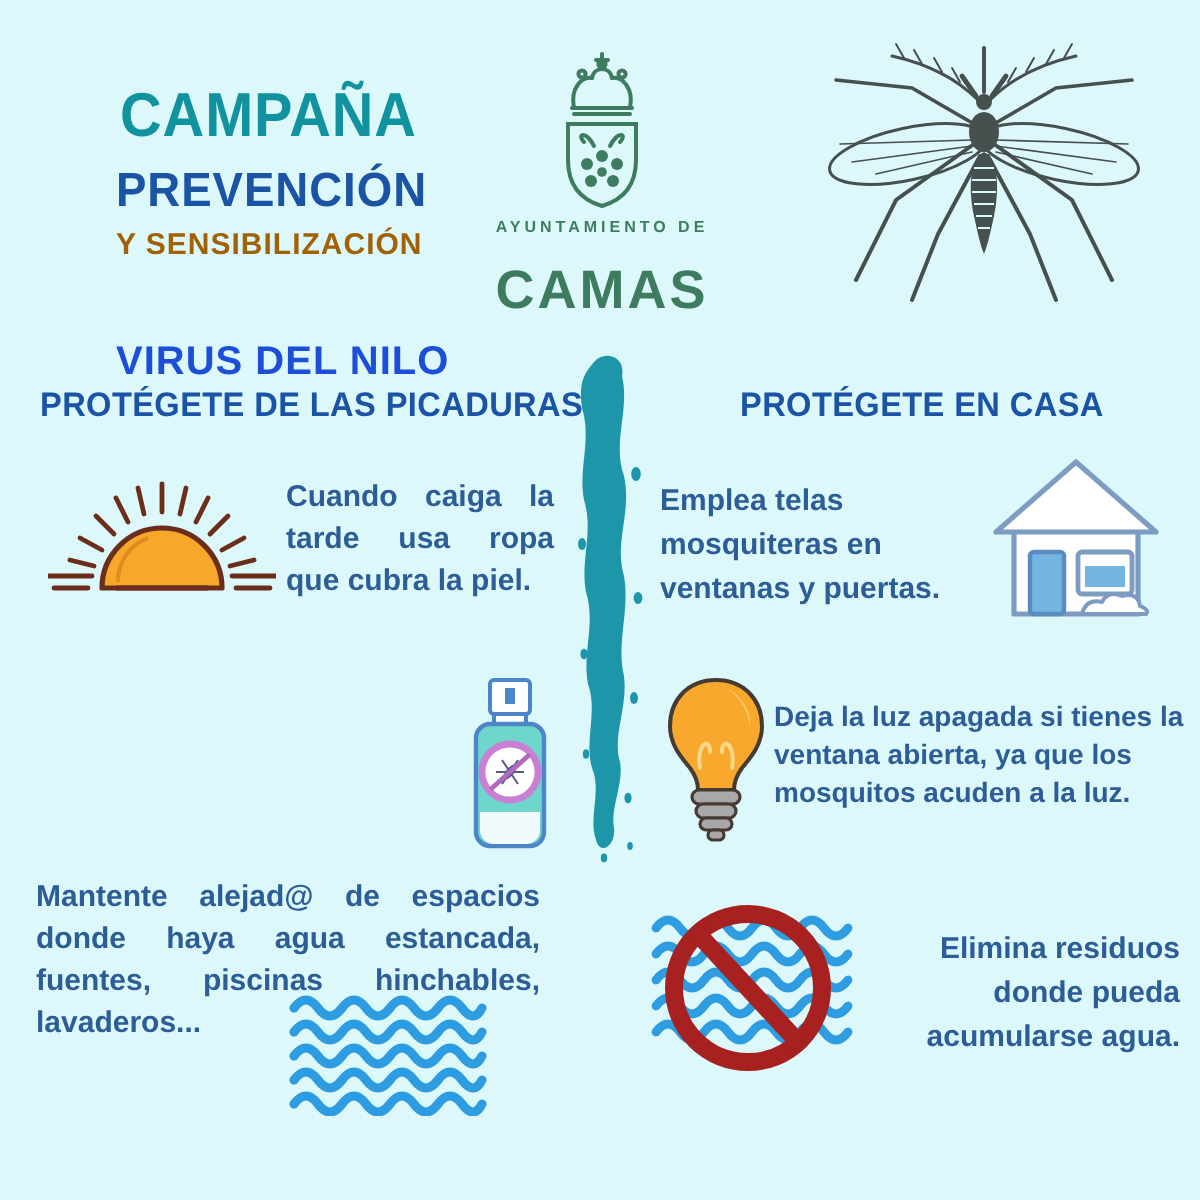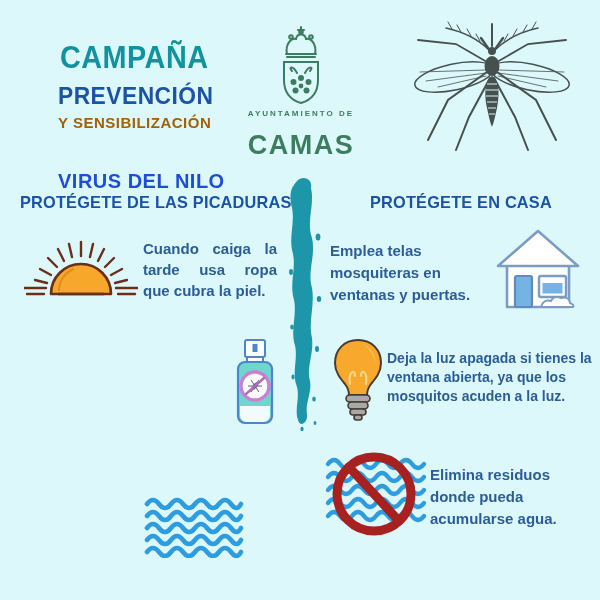--- a/index.html
+++ b/index.html
@@ -22,21 +22,21 @@
   .hdr-left{left:20px;top:193px;}
   .hdr-right{left:370px;top:193px;}
   
   .body-txt{font-size:15px;font-weight:bold;color:#2c5d97;line-height:21px;}
   .just{text-align:justify;}
   .item1-txt{left:143px;top:238px;width:134px;}
   .item2-txt{left:22px;top:344px;width:206px;}
   .item3-txt{left:18px;top:438px;width:252px;}
   .ritem1-txt{left:330px;top:240px;width:176px;line-height:22px;}
   .ritem2-txt{left:387px;top:349px;width:220px;font-size:14px;line-height:19px;}
-  .ritem3-txt{left:430px;top:464px;width:160px;text-align:left;line-height:22px;}
+  .ritem3-txt{left:430px;top:464px;width:160px;text-align:right;line-height:22px;}
   svg{display:block;}
 </style>
 </head>
 <body>
 
 <div class="poster">
 
   <div class="abs t1">CAMPAÑA</div>
   <div class="abs t2">PREVENCIÓN</div>
   <div class="abs t3">Y SENSIBILIZACIÓN</div>
@@ -187,20 +187,21 @@
       <g stroke="#5a5a8a" stroke-width="1">
         <line x1="20" y1="48" x2="34" y2="48"></line>
           <line x1="23" y1="42" x2="31" y2="54"></line>
           <line x1="31" y1="42" x2="23" y2="54"></line>
       </g>
       <ellipse cx="27" cy="48" rx="2" ry="4.5" fill="#5a5a8a" transform="rotate(40 27 48)"></ellipse>
       <line x1="18" y1="56" x2="36" y2="40" stroke="#b06ac0" stroke-width="2.4" stroke-linecap="round"></line>
     </svg>
   </span>
 
+  <div class="abs body-txt just item3-txt">Mantente alejad@ de espacios donde haya agua estancada, fuentes, piscinas hinchables, lavaderos...</div>
   <span class="abs" style="left:144px;top:496px;">
     <svg width="100" height="62" viewBox="0 0 100 62">
       <defs>
         <path id="wv" d="M3,8 Q9,0 15,8 T27,8 T39,8 T51,8 T63,8 T75,8 T87,8 T97,8" fill="none" stroke="#2d9ce0" stroke-width="4.6" stroke-linecap="round"></path>
       </defs>
       <use href="#wv" y="0"></use>
         <use href="#wv" y="12"></use>
         <use href="#wv" y="24"></use>
         <use href="#wv" y="36"></use>
         <use href="#wv" y="48"></use>

